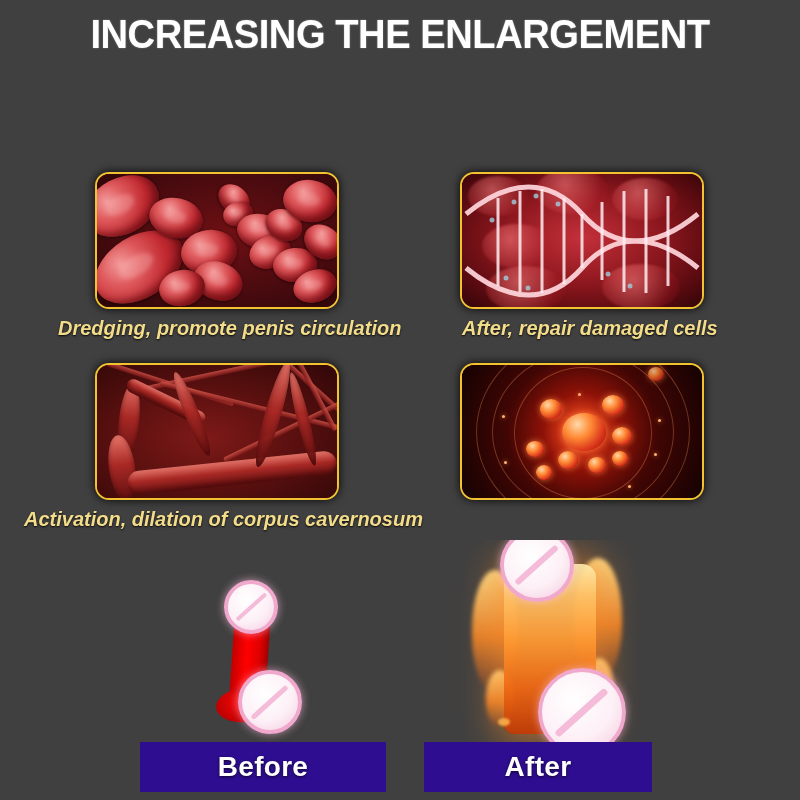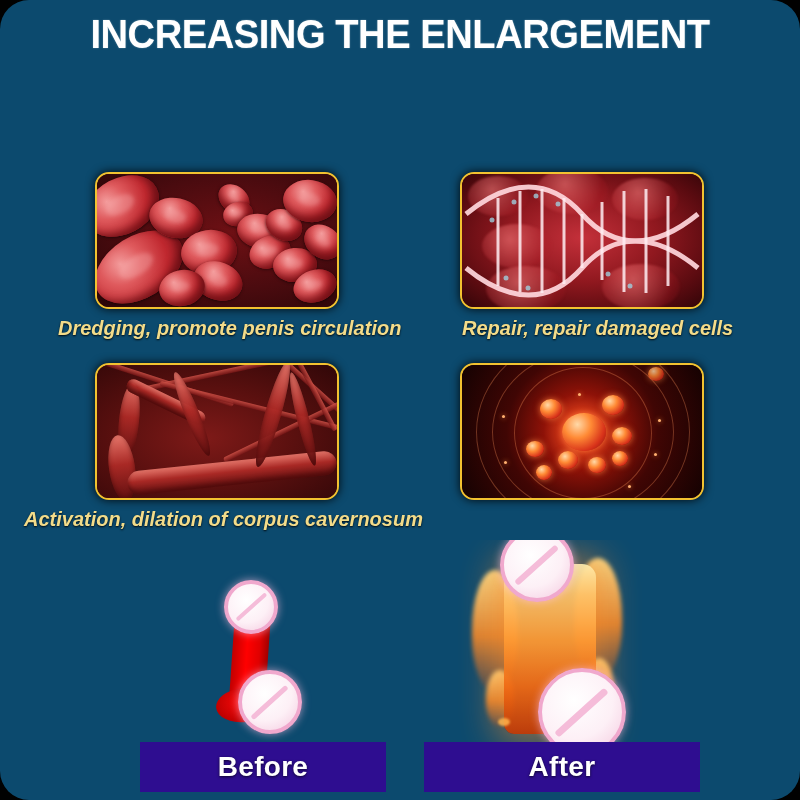--- a/index.html
+++ b/index.html
@@ -1,21 +1,21 @@
 <!DOCTYPE html>
 <html><head>
 <meta charset="utf-8">
 <style>
   html,body{margin:0;padding:0;background:#000;}
   body{
     width:800px;height:800px;overflow:hidden;position:relative;
     font-family:"Liberation Sans", sans-serif;
     background:#010101;
   }
-  .stage{position:absolute;inset:0;background:#0c4a6e;border-radius:29px;}
+  .stage{position:absolute;inset:0;background:#404040;}
 
   
   .headline{
     position:absolute;left:0;top:12px;width:800px;text-align:center;
     color:#ffffff;font-weight:bold;font-size:41px;line-height:44px;
     letter-spacing:-0.5px;
     transform:scaleX(0.93);transform-origin:50% 50%;
     white-space:nowrap;
     text-shadow:0 0 2px rgba(255,255,255,.35);
   }
@@ -163,21 +163,21 @@
     transform:rotate(-42deg);transform-origin:50% 50%;
   }
 
   
   .bar{
     position:absolute;top:742px;height:50px;
     background:#2e0d90;
     display:flex;align-items:center;justify-content:center;
   }
   .bar-before{left:140px;width:246px;}
-  .bar-after{left:424px;width:276px;}
+  .bar-after{left:424px;width:228px;}
   .bar-label{
     color:#ffffff;font-size:28px;font-weight:bold;letter-spacing:.3px;
     text-shadow:0 1px 3px rgba(0,0,0,.7);
   }
 </style>
 </head>
 <body>
 
 <div class="stage">
 
@@ -235,21 +235,21 @@
           <circle cx="74" cy="22" r="2.5"></circle>
             <circle cx="96" cy="30" r="2.5"></circle>
           <circle cx="146" cy="100" r="2.5"></circle>
             <circle cx="168" cy="112" r="2.5"></circle>
           <circle cx="44" cy="104" r="2.5"></circle>
             <circle cx="66" cy="114" r="2.5"></circle>
         </g>
       </svg>
     </div>
   </div>
-  <div class="cap cap2">Repair, repair damaged cells</div>
+  <div class="cap cap2">After, repair damaged cells</div>
 
   <div class="panel p3">
     <div class="pfill ves-bg">
       <div class="vthin" style="left:-10px;top:14px;width:150px;transform:rotate(18deg);"></div>
       <div class="vthin" style="left:30px;top:6px;width:180px;transform:rotate(-12deg);"></div>
       <div class="vthin" style="left:60px;top:40px;width:200px;transform:rotate(14deg);"></div>
       <div class="vthin" style="left:110px;top:-4px;width:160px;transform:rotate(42deg);"></div>
       <div class="vthin" style="left:120px;top:62px;width:140px;transform:rotate(-26deg);"></div>
       <div class="vthin" style="left:150px;top:10px;width:120px;transform:rotate(62deg);"></div>
       <div class="vessel" style="left:22px;top:18px;width:20px;height:76px;transform:rotate(6deg);"></div>

